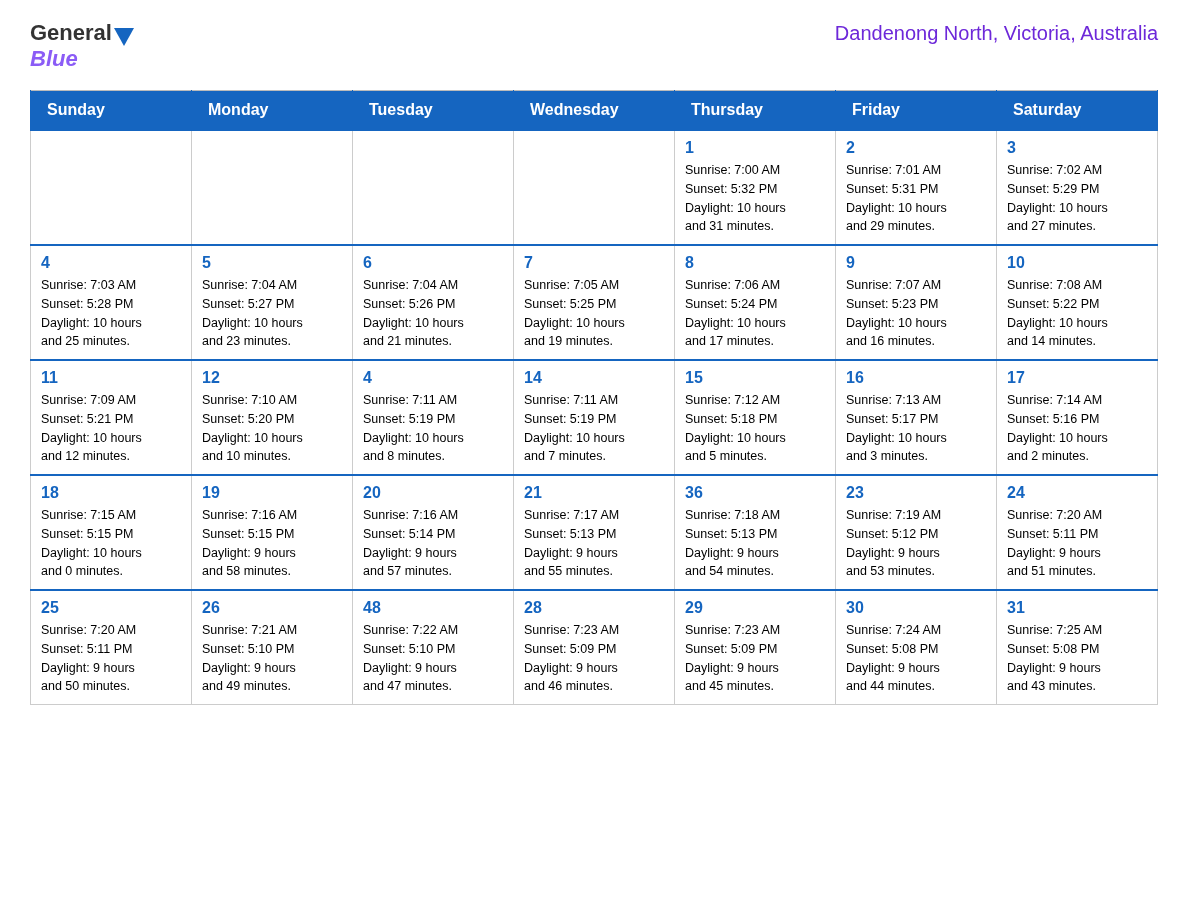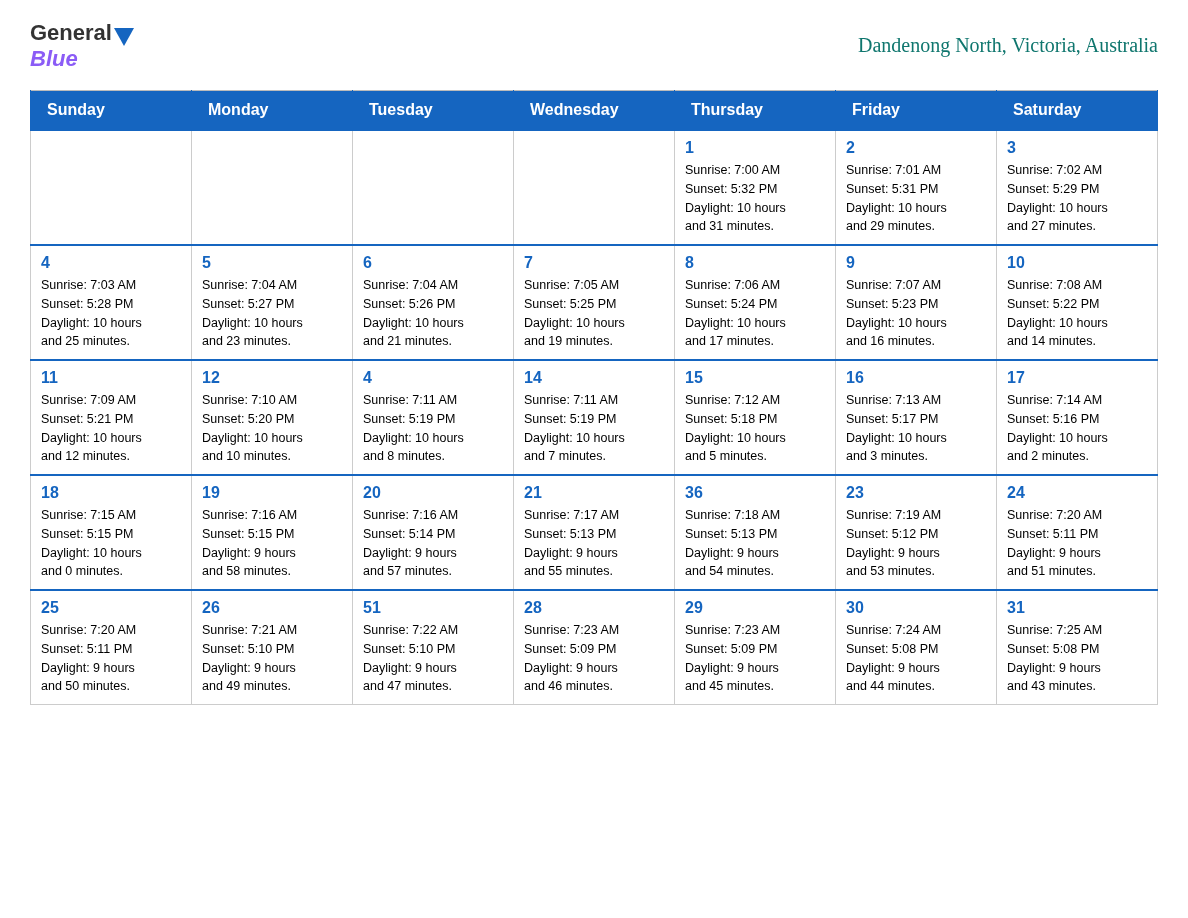--- a/index.html
+++ b/index.html
@@ -48,23 +48,22 @@
       text-align: right;
     }
     .month-year {
       font-size: 52px;
       font-weight: bold;
       color: #222;
       line-height: 1;
     }
     .location {
       font-size: 20px;
-      color: #0f766e;
-      margin-top: 14px;
-      font-family: Liberation Serif, serif;
+      color: #6d28d9;
+      margin-top: 2px;
     }
     .calendar {
       width: 100%;
       border-collapse: collapse;
       border: 1px solid #bbb;
     }
     .calendar th {
       background-color: #1565c0;
       color: #fff;
       font-size: 16px;
@@ -248,21 +247,21 @@
       <tr>
         <td>
           <span class="day-number">25</span>
           <div class="day-info">Sunrise: 7:20 AM<br>Sunset: 5:11 PM<br>Daylight: 9 hours<br>and 50 minutes.</div>
         </td>
         <td>
           <span class="day-number">26</span>
           <div class="day-info">Sunrise: 7:21 AM<br>Sunset: 5:10 PM<br>Daylight: 9 hours<br>and 49 minutes.</div>
         </td>
         <td>
-          <span class="day-number">51</span>
+          <span class="day-number">48</span>
           <div class="day-info">Sunrise: 7:22 AM<br>Sunset: 5:10 PM<br>Daylight: 9 hours<br>and 47 minutes.</div>
         </td>
         <td>
           <span class="day-number">28</span>
           <div class="day-info">Sunrise: 7:23 AM<br>Sunset: 5:09 PM<br>Daylight: 9 hours<br>and 46 minutes.</div>
         </td>
         <td>
           <span class="day-number">29</span>
           <div class="day-info">Sunrise: 7:23 AM<br>Sunset: 5:09 PM<br>Daylight: 9 hours<br>and 45 minutes.</div>
         </td>

